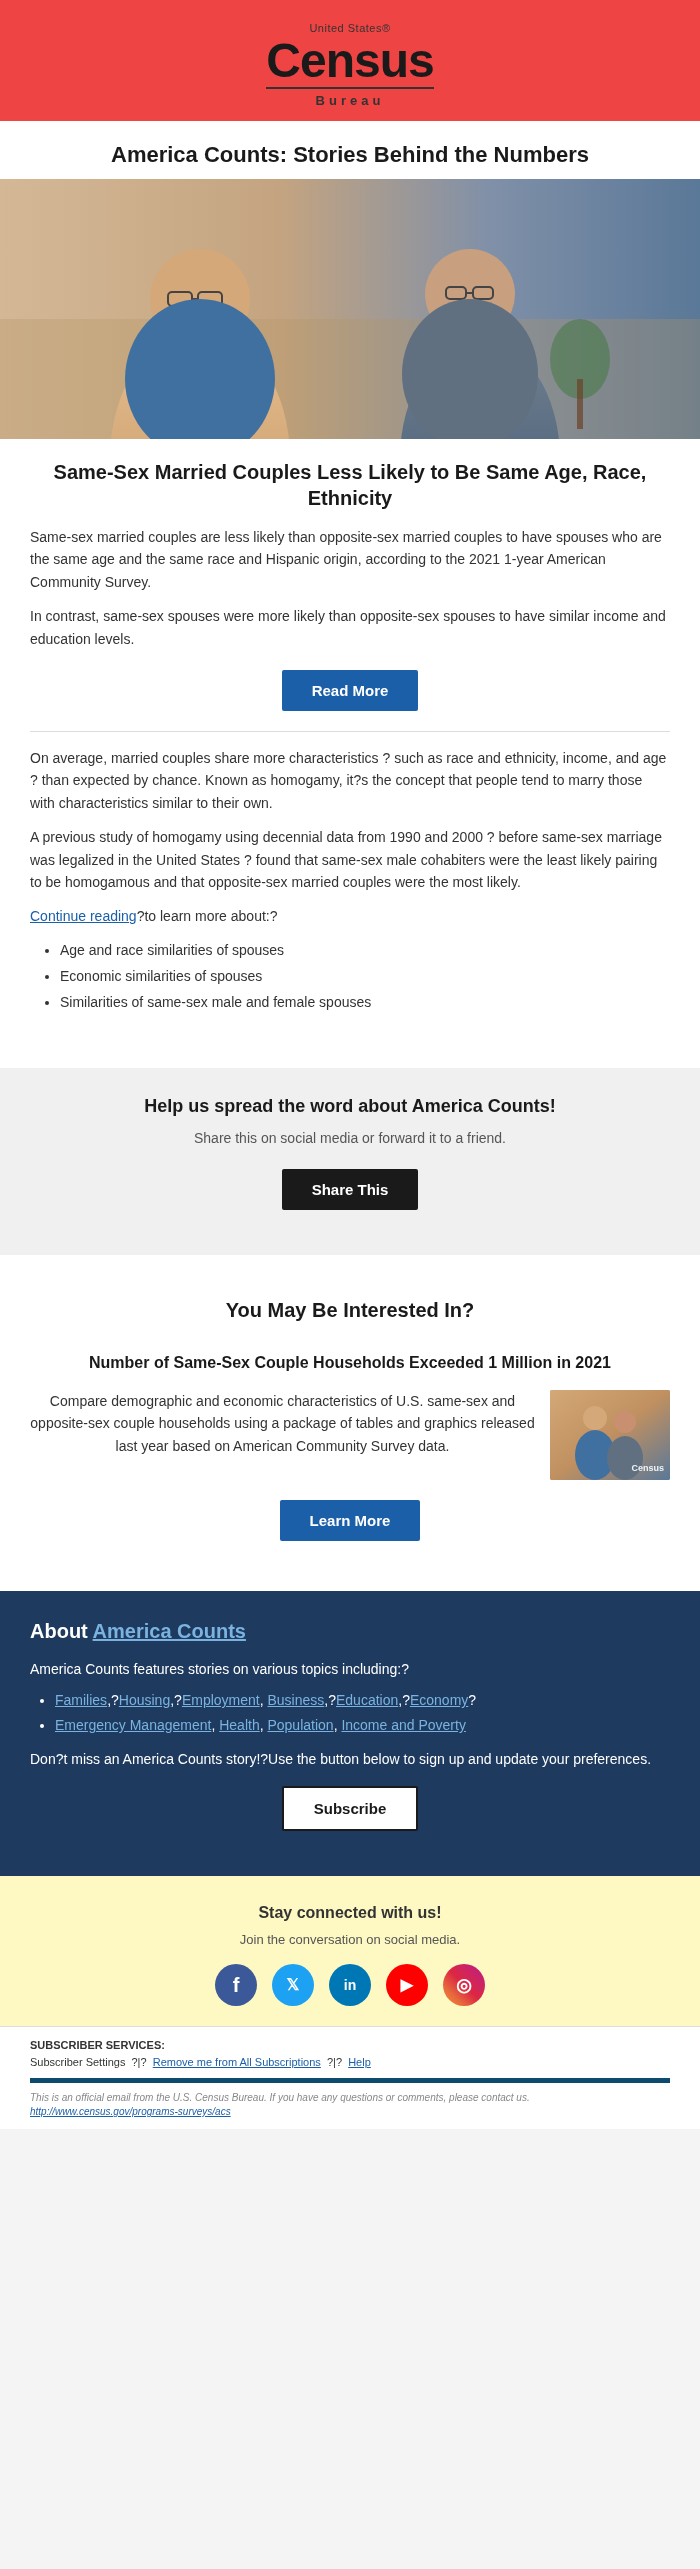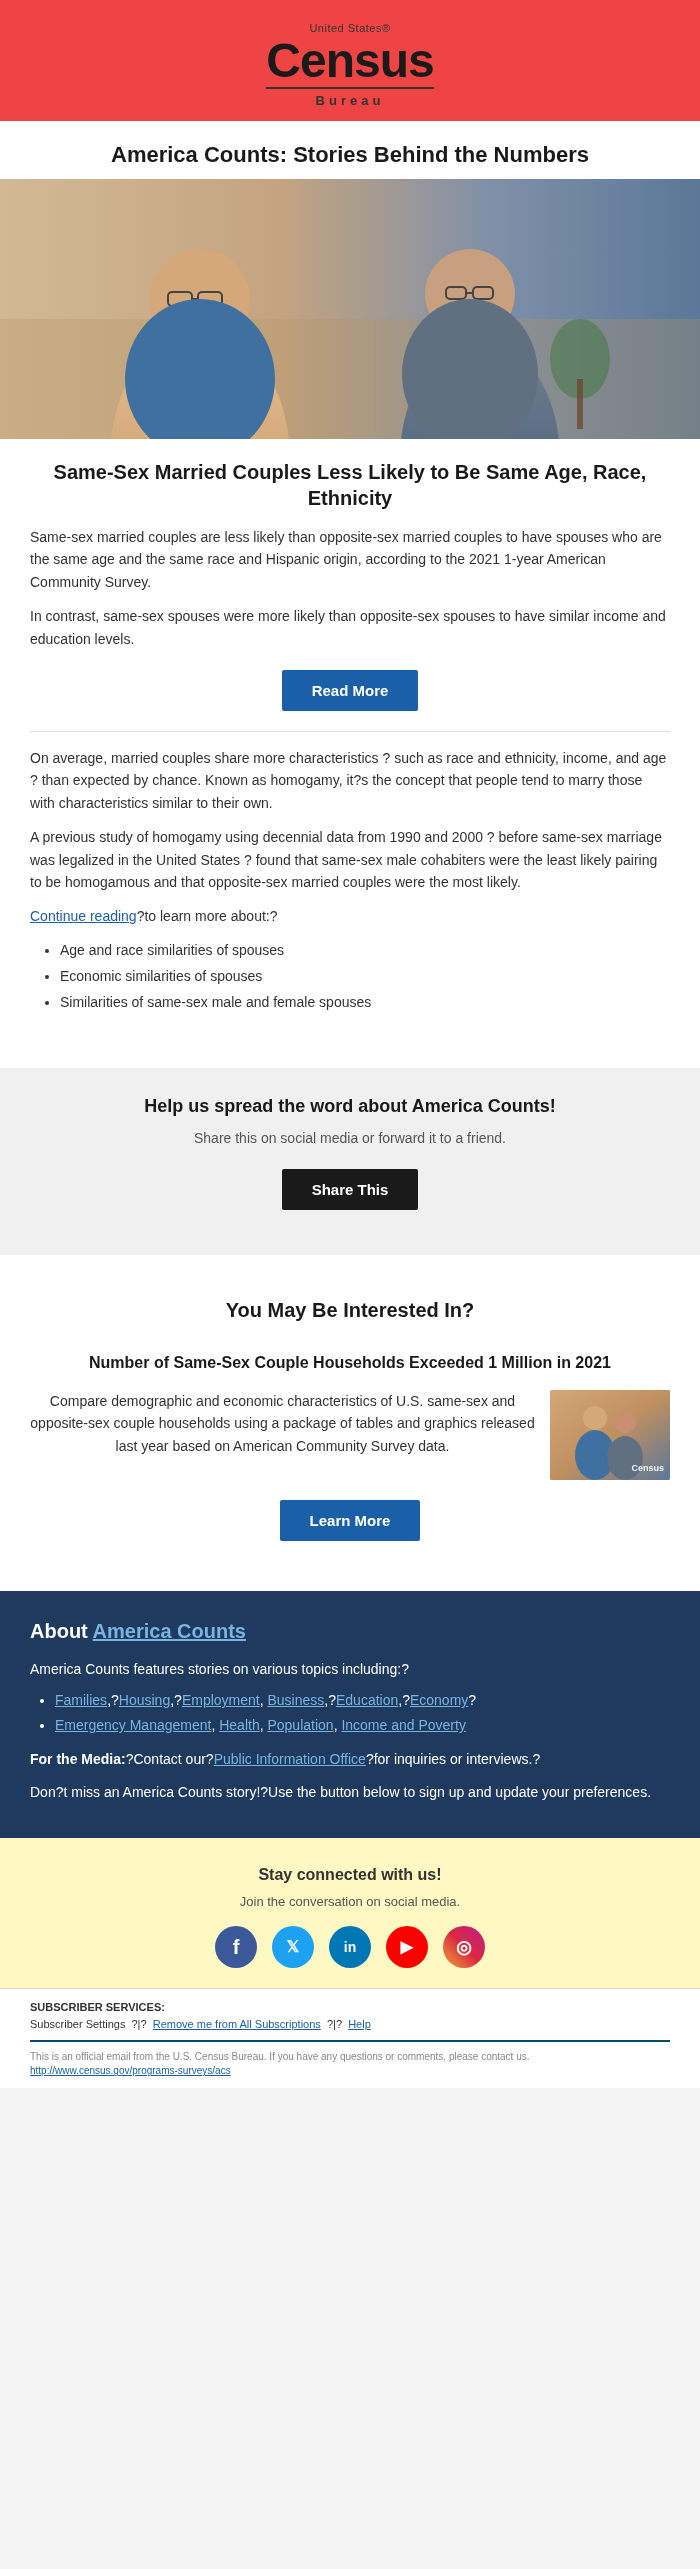--- a/index.html
+++ b/index.html
@@ -309,24 +309,25 @@
       font-size: 11px;
     }
     .footer-link {
       color: #1a5fa8;
       text-decoration: underline;
       cursor: pointer;
     }
     .footer-disclaimer {
       font-size: 10px;
       color: #888;
-      border-top: 2px solid #0c4a6e;
+      border-top: 5px solid #0c4a6e;
       padding-top: 8px;
       margin-top: 8px;
       line-height: 1.4;
+      font-style: italic;
     }
     .divider {
       border: none;
       border-top: 1px solid #ddd;
       margin: 15px 0;
     }
     .bold-text { font-weight: bold; }
   </style>
 </head>
 <body>
@@ -469,24 +470,24 @@
     </h2>
     <p>America Counts features stories on various topics including:?</p>
     <ul>
       <li>
         <span class="about-link">Families</span>,?<span class="about-link">Housing</span>,?<span class="about-link">Employment</span>, <span class="about-link">Business</span>,?<span class="about-link">Education</span>,?<span class="about-link">Economy</span>?
       </li>
       <li>
         <span class="about-link">Emergency Management</span>, <span class="about-link">Health</span>, <span class="about-link">Population</span>, <span class="about-link">Income and Poverty</span>
       </li>
     </ul>
-    <p>
-      <strong>For the Media:</strong><span>?Contact our?</span><span class="about-link">Public Information Office</span><span>?for inquiries or interviews.?</span>
-    </p>
     <p>Don?t miss an America Counts story!?Use the button below to sign up and update your preferences.</p>
+    <div class="btn-container" style="margin-top:15px;">
+      <button class="btn-light">Subscribe</button>
+    </div>
   </div>
 
   <div class="social-section">
     <h3>Stay connected with us!</h3>
     <p>Join the conversation on social media.</p>
     <div class="social-icons">
       <a class="social-icon facebook" href="#">f</a>
       <a class="social-icon twitter" href="#" style="font-size:16px;">𝕏</a>
       <a class="social-icon linkedin" href="#" style="font-size:14px;font-weight:900;">in</a>
       <a class="social-icon youtube" href="#" style="font-size:16px;">▶</a>

